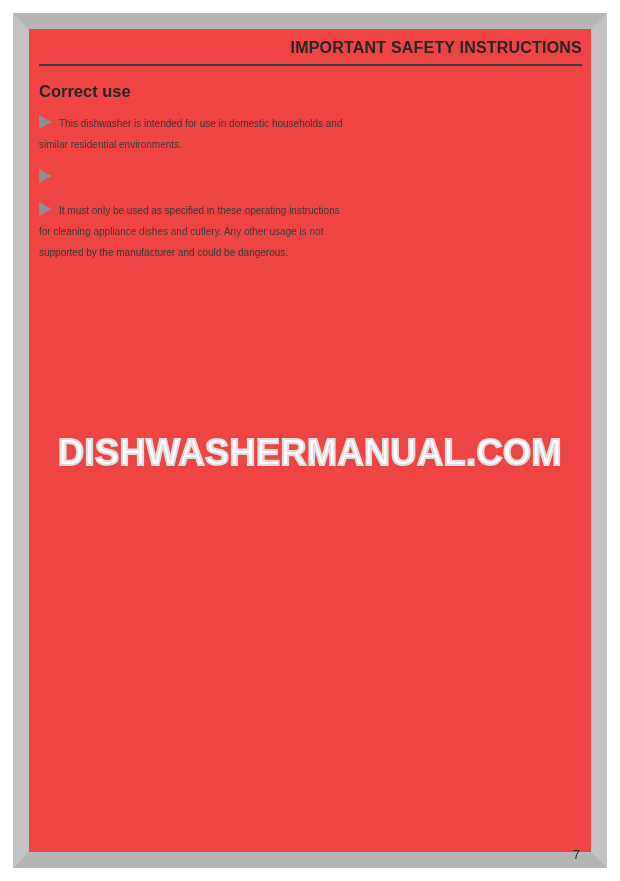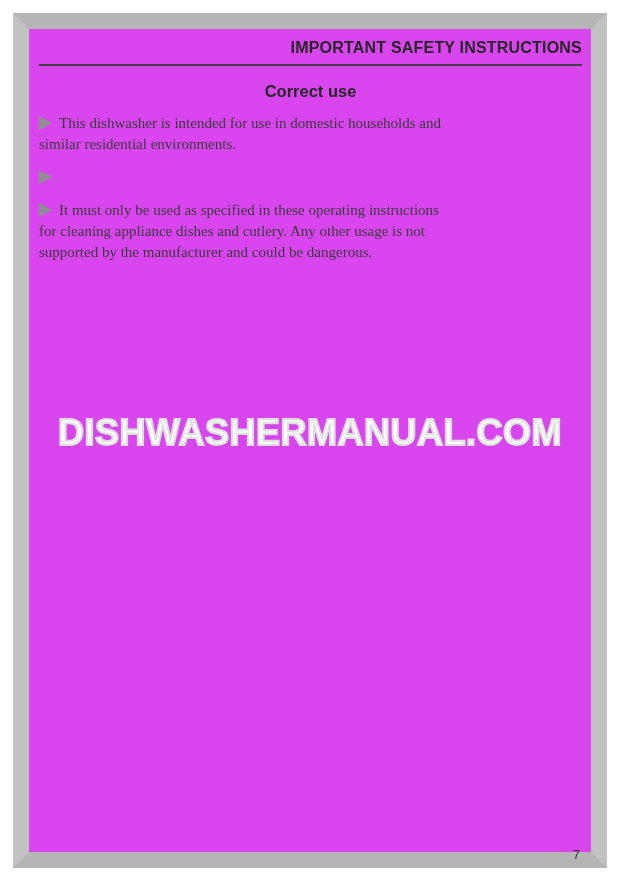--- a/index.html
+++ b/index.html
@@ -21,21 +21,21 @@
     top: 13px;
     width: 594px;
     height: 855px;
     box-sizing: border-box;
     border-style: solid;
     border-width: 16px;
     border-top-color: var(--frame, #b5b5b5);
     border-bottom-color: var(--frame, #b5b5b5);
     border-left-color: var(--frame-light, #c2c2c2);
     border-right-color: var(--frame-light, #c2c2c2);
-    background: #d946ef;
+    background: #ef4444;
   }
   .content {
     position: relative;
     width: 100%;
     height: 100%;
     box-sizing: border-box;
     padding: 0 9px 0 10px;
     color: var(--text, #3a3a3a);
   }
   .header-title {
@@ -51,46 +51,44 @@
     margin-top: 7px;
     height: 2px;
     background: var(--rule, #414141);
   }
   .section-heading {
     margin-top: 16px;
     font-size: 16.5px;
     line-height: 19px;
     font-weight: bold;
     color: #262626;
-    text-align: center;
   }
   .bullet-para {
     margin: 12px 0 0 0;
-    font-size: 15px;
+    font-size: 10px;
     line-height: 21px;
     color: var(--text, #3a3a3a);
     white-space: pre-line;
-    font-family: Liberation Serif, serif;
   }
   .tri {
     display: inline-block;
     width: 0;
     height: 0;
     border-left: 13px solid var(--bullet, #8f8f8f);
     border-top: 7px solid transparent;
     border-bottom: 7px solid transparent;
     margin-right: 7px;
     position: relative;
     top: 2px;
   }
   .watermark {
     position: absolute;
     left: -6px;
     right: -6px;
-    top: 374px;
+    top: 394px;
     text-align: center;
     font-weight: bold;
     font-size: 36px;
     letter-spacing: 0.5px;
     white-space: nowrap;
     color: #fdfdfd;
     -webkit-text-stroke: 2px var(--watermark-stroke, #dedede);
     text-shadow: 0 2px 2px rgba(0,0,0,0.06);
     pointer-events: none;
   }

